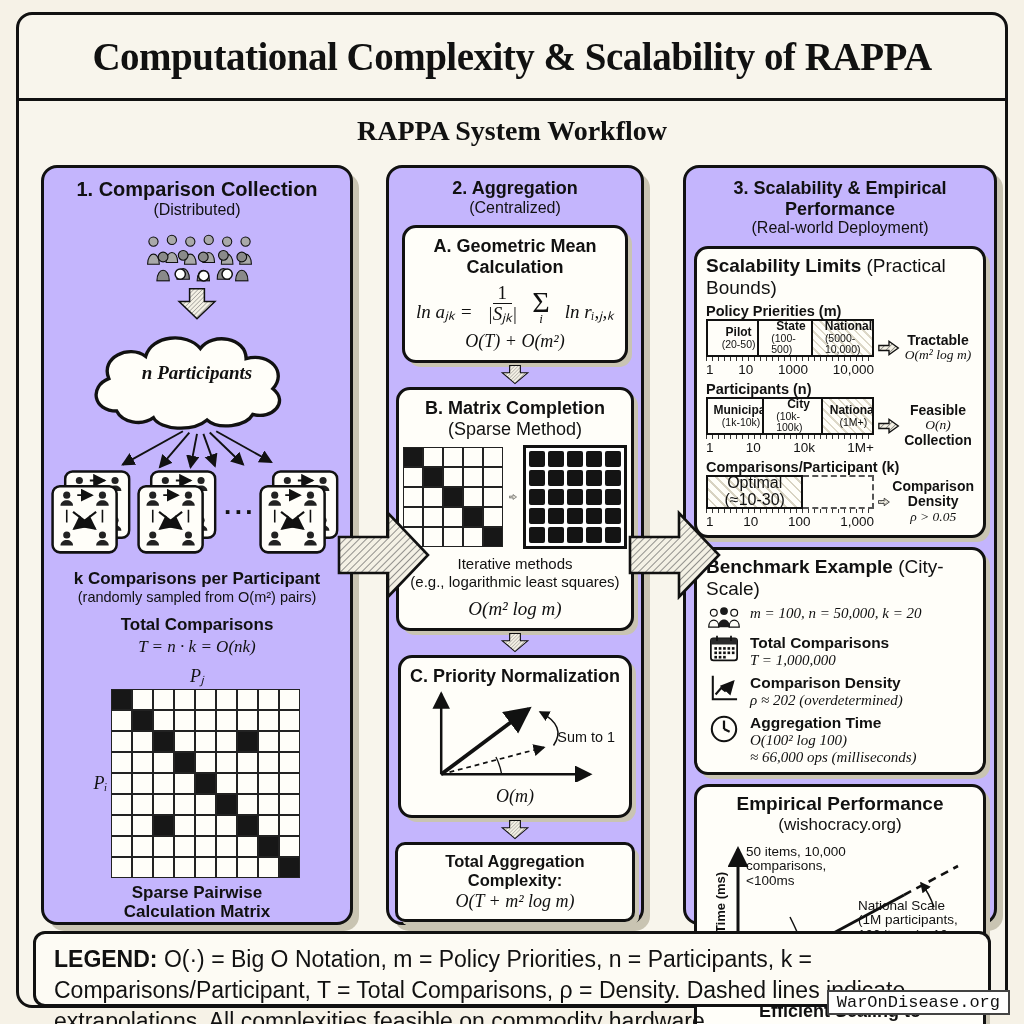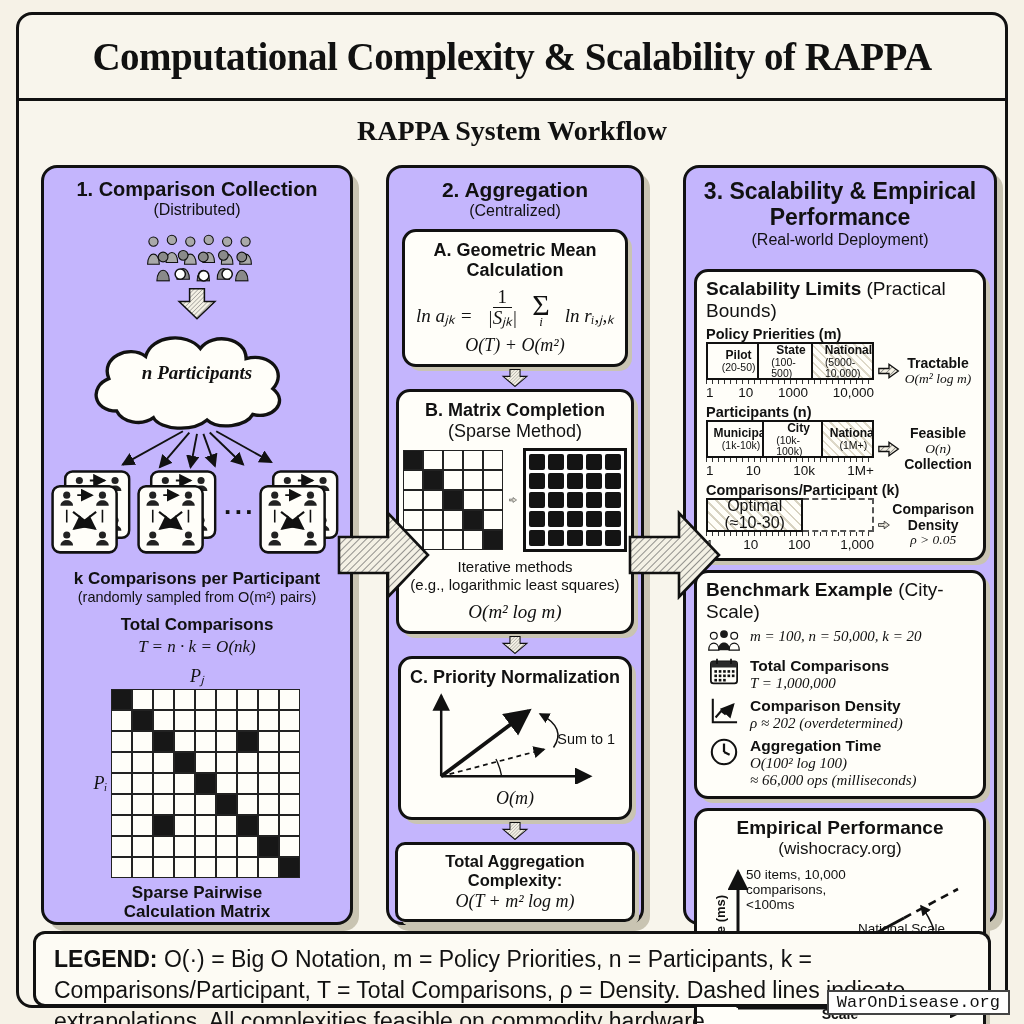--- a/index.html
+++ b/index.html
@@ -14,21 +14,21 @@
             font-family:"Liberation Serif",serif;font-weight:700;font-size:28px;}
   .col{position:absolute;top:150px;height:760px;border:3px solid #111;border-radius:16px;
        background:#c4b5fd;box-sizing:border-box;box-shadow:7px 7px 0 -1px #c9c4b2;
        display:flex;flex-direction:column;align-items:center;}
   .col1{left:22px;width:312px;}
   .col2{left:367px;width:258px;}
   .col3{left:664px;width:314px;}
   .col-head{margin-top:10px;text-align:center;line-height:1.15;}
   .col-head .t{font-weight:700;font-size:20px;}
   .col-head .s{font-size:16px;}
-  .c3 .t{font-size:23px;}
+  .c3 .t{font-size:18px;}
   
   .subbox{border:3px solid #111;border-radius:14px;background:#fffef9;box-sizing:border-box;
           box-shadow:5px 5px 0 -1px #c9c4b2;text-align:center;}
   .bt{font-weight:700;font-size:18px;line-height:1.15;}
   .math{font-family:"Liberation Serif",serif;font-style:italic;}
   
   .cloudwrap{position:relative;width:238px;height:106px;margin-top:2px;}
   .cloudlabel{position:absolute;left:0;top:38px;width:100%;text-align:center;font-weight:700;font-size:19px;}
   .cards-row{display:flex;align-items:center;justify-content:center;gap:2px;margin-top:-4px;}
   .dots{font-size:26px;font-weight:700;letter-spacing:2px;margin:0 1px;}
@@ -338,21 +338,21 @@
         </div>
         <div class="mtxcap">
           <div>Sparse Pairwise</div>
           <div>Calculation Matrix</div>
         </div>
       </div>
     </section>
 
     <section class="col col2">
       <div class="col-head">
-        <div class="t" style="font-size:21px">2. Aggregation</div>
+        <div class="t" style="font-size:18px">2. Aggregation</div>
         <div class="s">(Centralized)</div>
       </div>
 
       <div class="subbox boxA">
         <div class="bt">
           <div>A. Geometric Mean</div>
           <div>Calculation</div>
         </div>
         <div class="formula">
           <span class="math">ln aⱼₖ =</span>
@@ -474,21 +474,21 @@
       </div>
     </section>
 
     <section class="col col3">
       <div class="col-head c3">
         <div class="t">3. Scalability &amp; Empirical</div>
         <div class="t">Performance</div>
         <div class="s">(Real-world Deployment)</div>
       </div>
 
-      <div class="panel" style="margin-top:20px">
+      <div class="panel" style="margin-top:8px">
         <div class="panel-title"><b>Scalability Limits</b><span> (Practical Bounds)</span></div>
 
         <div class="bar-label">Policy Prierities (m)</div>
         <div class="scale-row">
           <div class="bar-area">
             <div class="sbar">
               <div class="seg" style="width:30%">
                   <span class="nm">Pilot</span>
                   <span class="rg">(20-50)</span>
                 </div>

